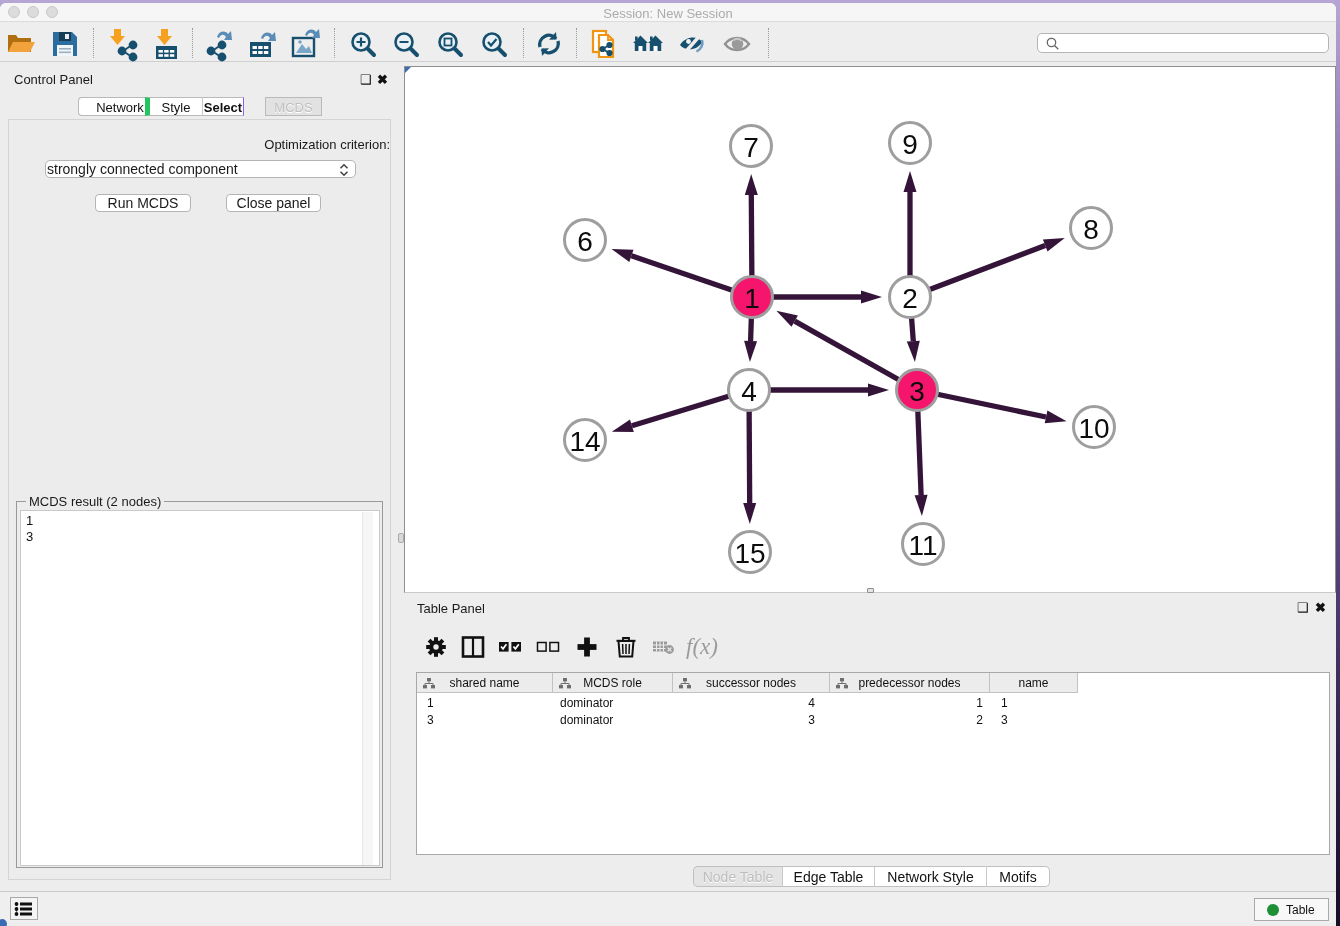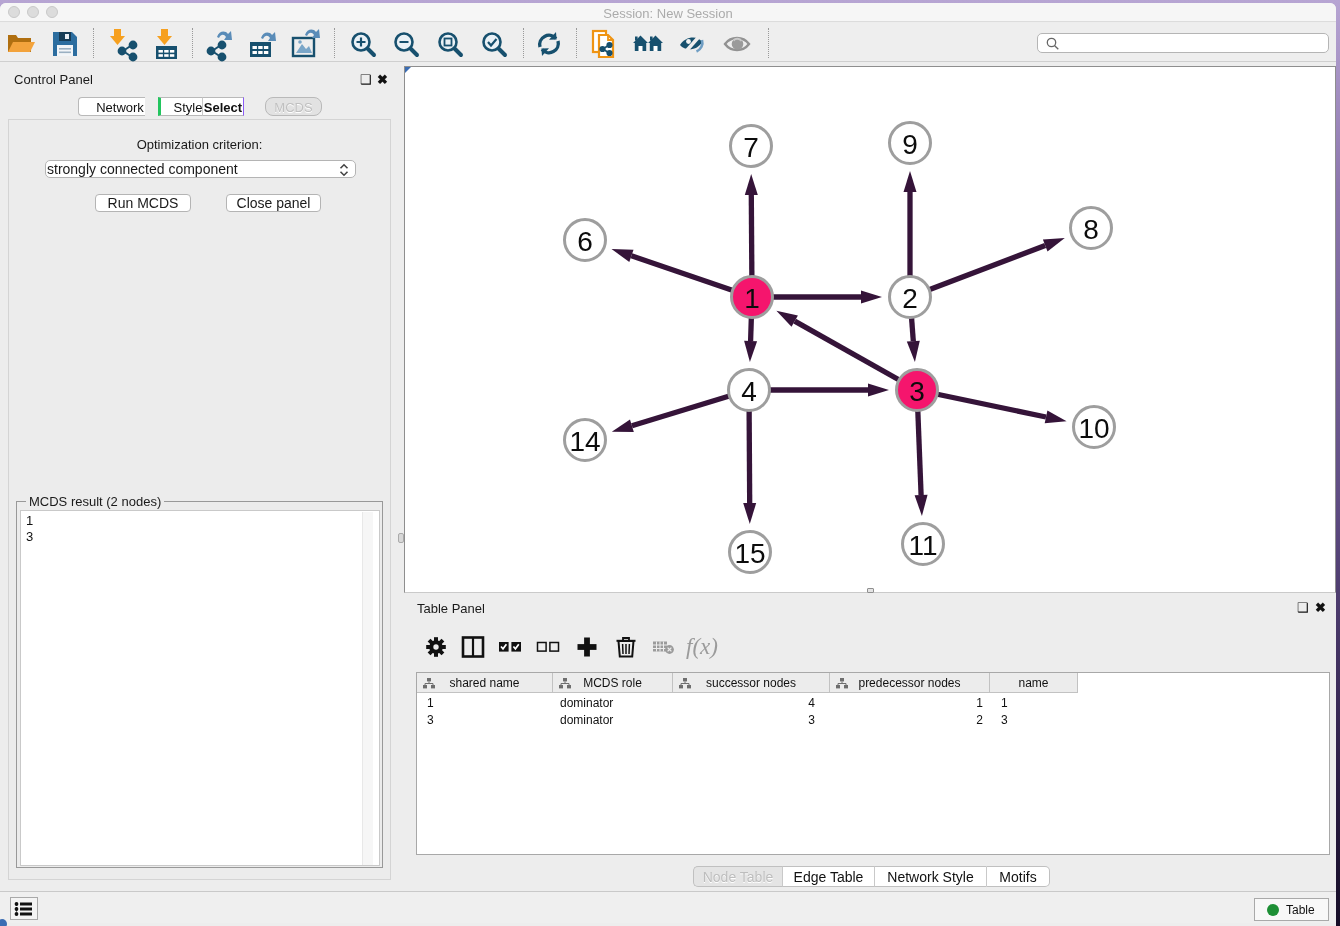--- a/index.html
+++ b/index.html
@@ -13,21 +13,21 @@
 .sep { position:absolute; top:5px; height:30px; width:0; border-left:1px dotted #9a9a9a; }
 #searchbox { position:absolute; left:1037px; top:10px; width:292px; height:20px; background:#fff; border:1px solid #b5b5b5; border-radius:5px; }
 
 
 #cp { position:absolute; left:0; top:60px; width:391px; height:828px; background:#ededed; }
 #cp-title { position:absolute; left:14px; top:9px; font-size:13px; color:#1a1a1a; }
 .wicon { position:absolute; font-size:13px; color:#111; }
 #cp-tabs { position:absolute; left:78px; top:34px; height:19px; }
 .tab { position:absolute; top:0; height:19px; font-size:13px; text-align:center; line-height:19px; color:#111; background:#fff; border-top:1px solid #b9b9b9; border-bottom:1px solid #b9b9b9; }
 #cp-body { position:absolute; left:8px; top:56px; width:383px; height:761px; background:#ececec; border:1px solid #d4d4d4; }
-#opt-label { position:absolute; left:0; top:17px; width:100%; text-align:center; font-size:13px; color:#1a1a1a; }
+#opt-label { position:absolute; left:0; top:17px; width:100%; text-align:right; font-size:13px; color:#1a1a1a; }
 #combo { position:absolute; left:36px; top:40px; width:311px; height:18px; background:#fff; border:1px solid #b4b4b4; border-radius:5px; font-size:14px; color:#1a1a1a; line-height:16px; padding-left:1px; }
 .btn { position:absolute; top:74px; height:18px; background:#fff; border:1px solid #b4b4b4; border-radius:4px; font-size:14px; color:#1a1a1a; text-align:center; line-height:16px; }
 #grp { position:absolute; left:7px; top:381px; width:367px; height:367px; border:1px solid #999; }
 #grp-label { position:absolute; left:9px; top:-8px; background:#ececec; padding:0 3px; font-size:13px; color:#1a1a1a; }
 #grp-list { position:absolute; left:3px; top:8px; width:360px; height:356px; background:#fff; border:1px solid #c9c9c9; font-size:13px; color:#111; padding:2px 0 0 5px; line-height:16px; }
 #grp-sb { position:absolute; right:6px; top:1px; width:11px; height:353px; background:#f6f6f6; border-left:1px solid #e8e8e8; }
 #cp-splitter { position:absolute; left:398px; top:470px; width:6px; height:10px; background:#d8d8d8; border:1px solid #aaa; border-radius:2px; }
 
 
 #nw { position:absolute; left:404px; top:63px; width:932px; height:527px; border:1px solid #8e8e8e; border-bottom:1px solid #cacaca; background:#fff; }
@@ -221,23 +221,23 @@
         </svg>
     </div>
   </div>
 
   <div id="cp">
     <div id="cp-title">Control Panel</div>
     <div class="wicon" style="left:360px; top:9px">❑</div>
     <div class="wicon" style="left:377px; top:9px; font-weight:bold">✖</div>
     <div id="cp-tabs">
       <div class="tab" style="left:0; width:67px; border-left:1px solid #b9b9b9; border-radius:4px 0 0 4px;padding-left:16px;">Network</div>
-      <div class="tab" style="left:80px; width:57px; border-left:3px solid #22c55e;">Style</div>
+      <div class="tab" style="left:67px; width:57px; border-left:5px solid #22c55e;">Style</div>
       <div class="tab" style="left:124px; width:42px; border-left:1px solid #c9c9c9; border-right:1px solid #8b5cf6; border-radius:0;font-weight:bold;">Select</div>
-      <div class="tab" style="left:187px; width:57px; background:#e2e2e2; color:#c0c0c0; border:1px solid #b9b9b9; border-radius:8px; text-shadow:0 1px 0 #fff;">MCDS</div>
+      <div class="tab" style="left:187px; width:57px; background:#e2e2e2; color:#c0c0c0; border:1px solid #b9b9b9; border-radius:0; text-shadow:0 1px 0 #fff;">MCDS</div>
     </div>
     <div id="cp-body">
       <div id="opt-label">Optimization criterion:</div>
       <div id="combo">strongly connected component
         <svg width="12" height="14" style="position:absolute;right:5px;top:2px" viewBox="0 0 12 14">
             <path d="M2.5 5.2 L6 1.8 L9.5 5.2" fill="none" stroke="#444" stroke-width="1.6"></path>
             <path d="M2.5 8.8 L6 12.2 L9.5 8.8" fill="none" stroke="#444" stroke-width="1.6"></path>
           </svg>
       </div>
       <div class="btn" style="left:86px; width:96px;">Run MCDS</div>

